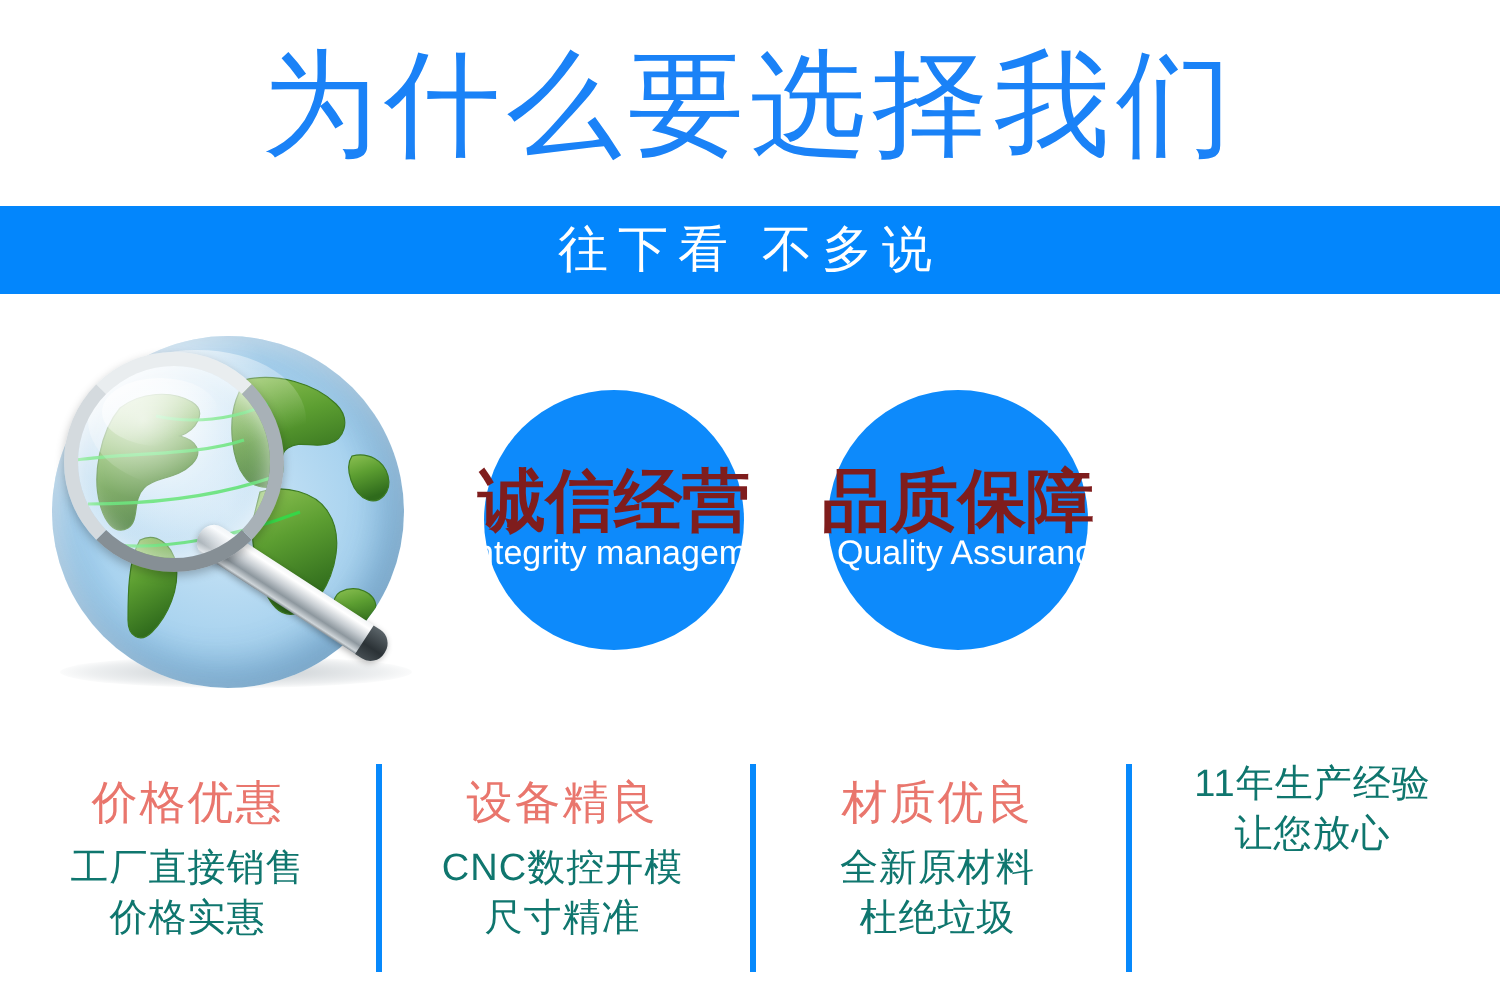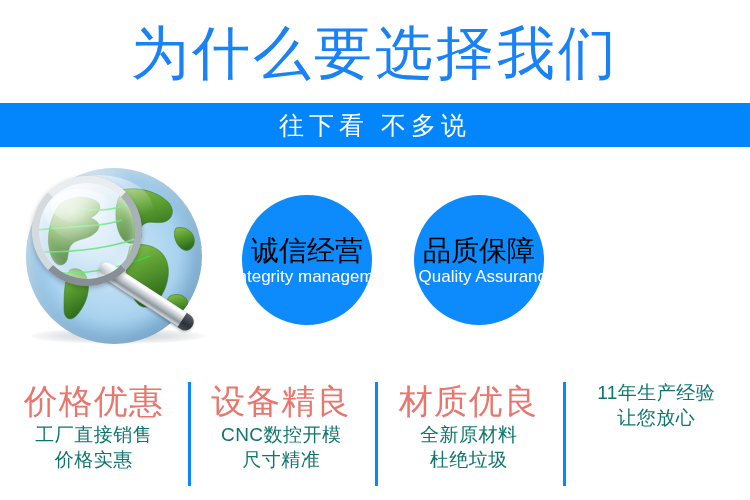--- a/index.html
+++ b/index.html
@@ -183,25 +183,25 @@
     top: 0;
     width: 130px;
     height: 130px;
     display: flex;
     flex-direction: column;
     align-items: center;
     justify-content: center;
     z-index: 3;
   }
   .bubble-cn {
-    color: #000000;
-    font-size: 28px;
+    color: #7f1d1d;
+    font-size: 34px;
     line-height: 30px;
     letter-spacing: 0px;
-    font-weight: 400;
+    font-weight: 700;
     white-space: nowrap;
   }
   .bubble-en {
     color: #ffffff;
     font-size: 17px;
     line-height: 17px;
     margin-top: 2px;
     white-space: nowrap;
     margin-left: 16px;
   }
@@ -228,21 +228,21 @@
     content: "";
     position: absolute;
     left: 0;
     top: 4px;
     width: 3px;
     height: 104px;
     background: #0789FC;
   }
   .feature-title {
     color: #E9766D;
-    font-size: 34px;
+    font-size: 23px;
     line-height: 42px;
     letter-spacing: 1px;
     font-weight: 400;
     white-space: nowrap;
   }
   .feature-line {
     color: #0f766e;
     font-size: 19px;
     line-height: 25px;
     letter-spacing: 0.5px;

